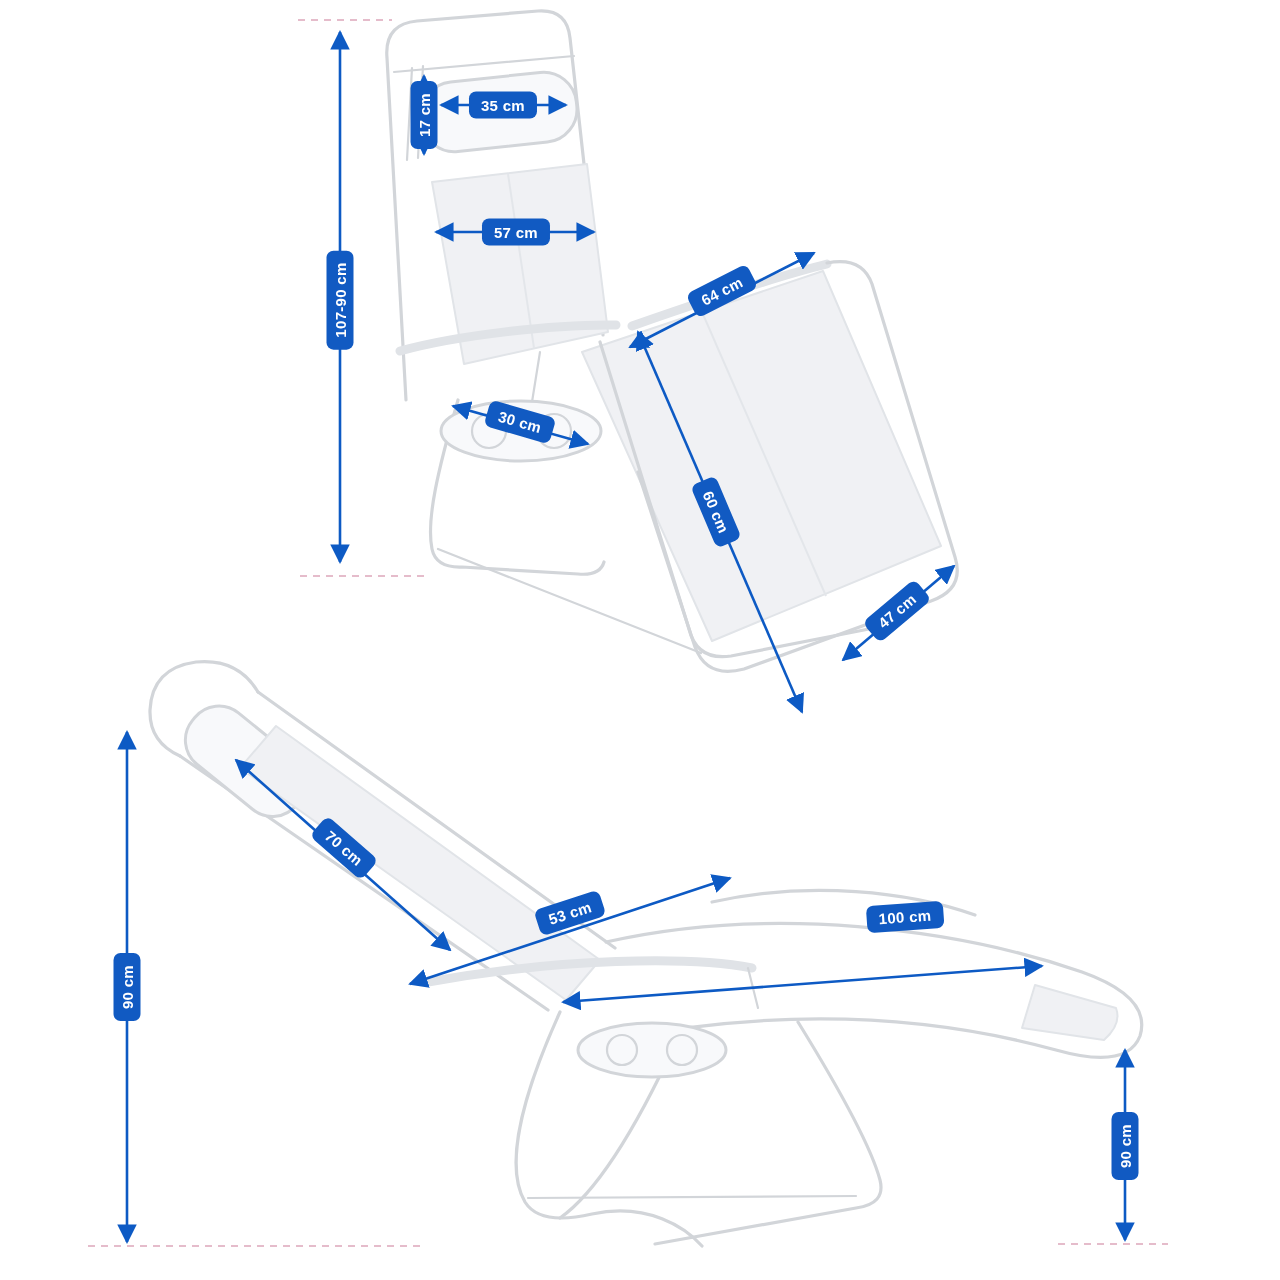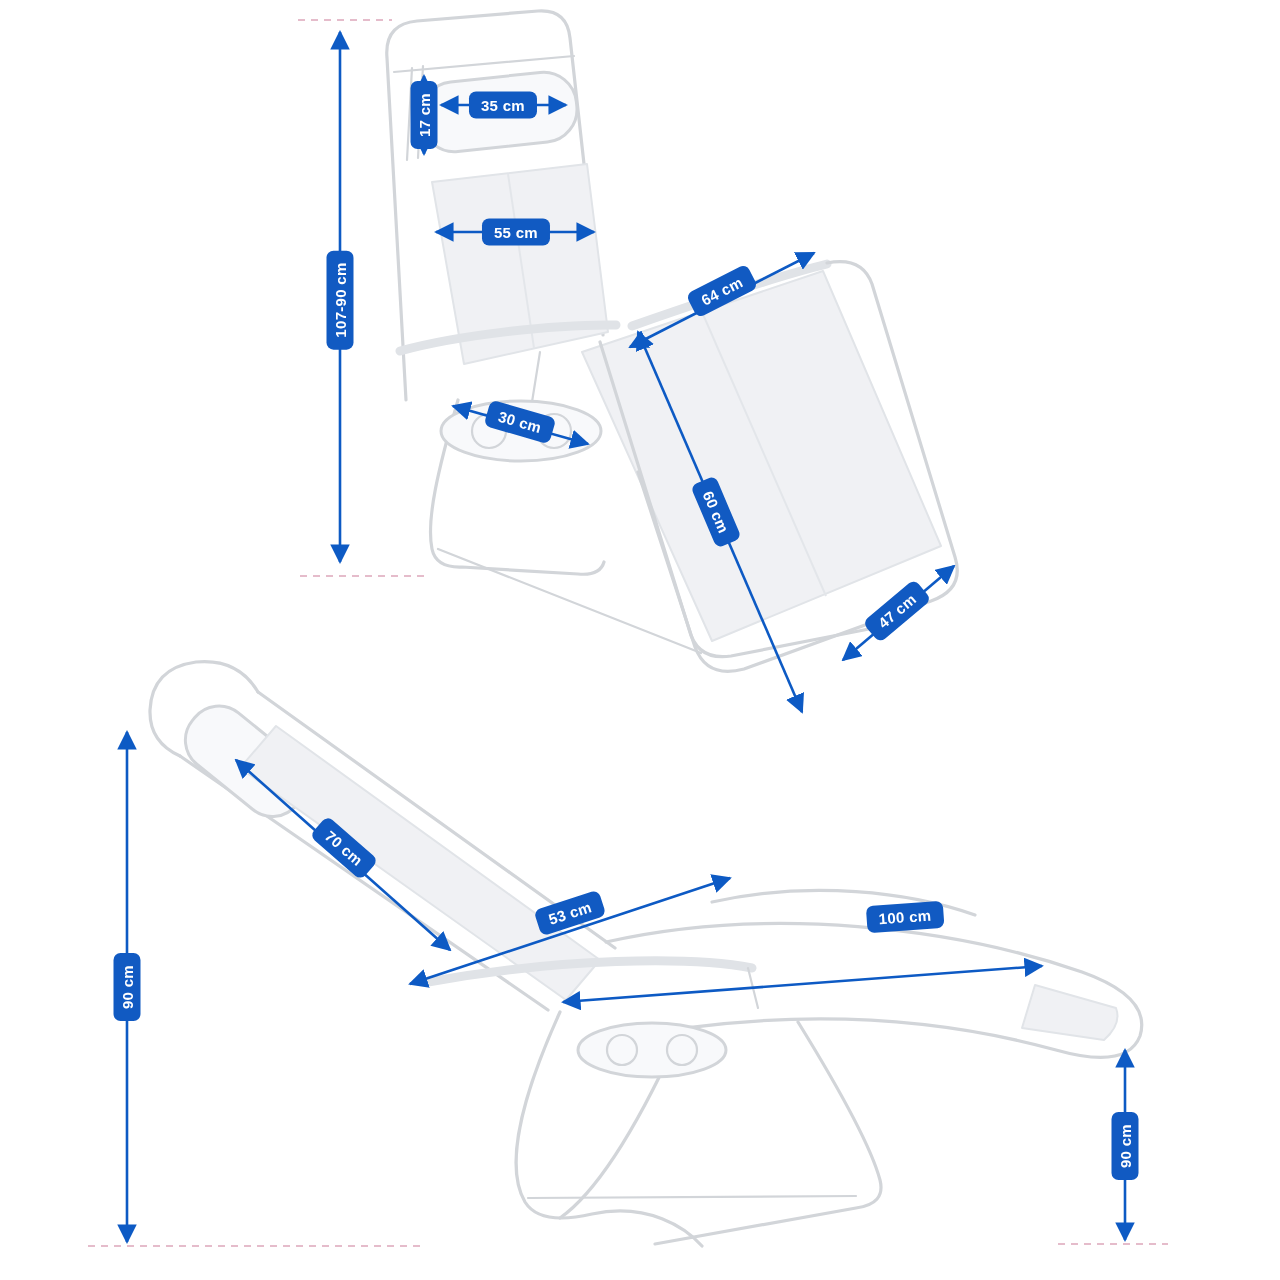--- a/index.html
+++ b/index.html
@@ -100,21 +100,21 @@
       <line class="dim" x1="236" y1="760" x2="450" y2="950" marker-start="url(#ah)" marker-end="url(#ah)"></line>
       <line class="dim" x1="410" y1="984" x2="730" y2="878" marker-start="url(#ah)" marker-end="url(#ah)"></line>
       <line class="dim" x1="563" y1="1002" x2="1042" y2="966" marker-start="url(#ah)" marker-end="url(#ah)"></line>
       <line class="dim" x1="127" y1="732" x2="127" y2="1242" marker-start="url(#ah)" marker-end="url(#ah)"></line>
       <line class="dim" x1="1125" y1="1050" x2="1125" y2="1240" marker-start="url(#ah)" marker-end="url(#ah)"></line>
     </g>
   </svg>
 
   <div class="badge" style="left:503px;top:105px">35 cm</div>
   <div class="badge" style="left:424px;top:115px;--rot:-90deg">17 cm</div>
-  <div class="badge" style="left:516px;top:232px">55 cm</div>
+  <div class="badge" style="left:516px;top:232px">57 cm</div>
   <div class="badge" style="left:340px;top:300px;--rot:-90deg">107-90 cm</div>
   <div class="badge" style="left:722px;top:291px;--rot:-27deg">64 cm</div>
   <div class="badge" style="left:520px;top:422px;--rot:16deg">30 cm</div>
   <div class="badge" style="left:716px;top:512px;--rot:67deg">60 cm</div>
   <div class="badge" style="left:897px;top:611px;--rot:-40deg">47 cm</div>
 
   <div class="badge" style="left:344px;top:848px;--rot:41deg">70 cm</div>
   <div class="badge" style="left:570px;top:913px;--rot:-18deg">53 cm</div>
   <div class="badge" style="left:905px;top:917px;--rot:-4deg">100 cm</div>
   <div class="badge" style="left:127px;top:987px;--rot:-90deg">90 cm</div>

